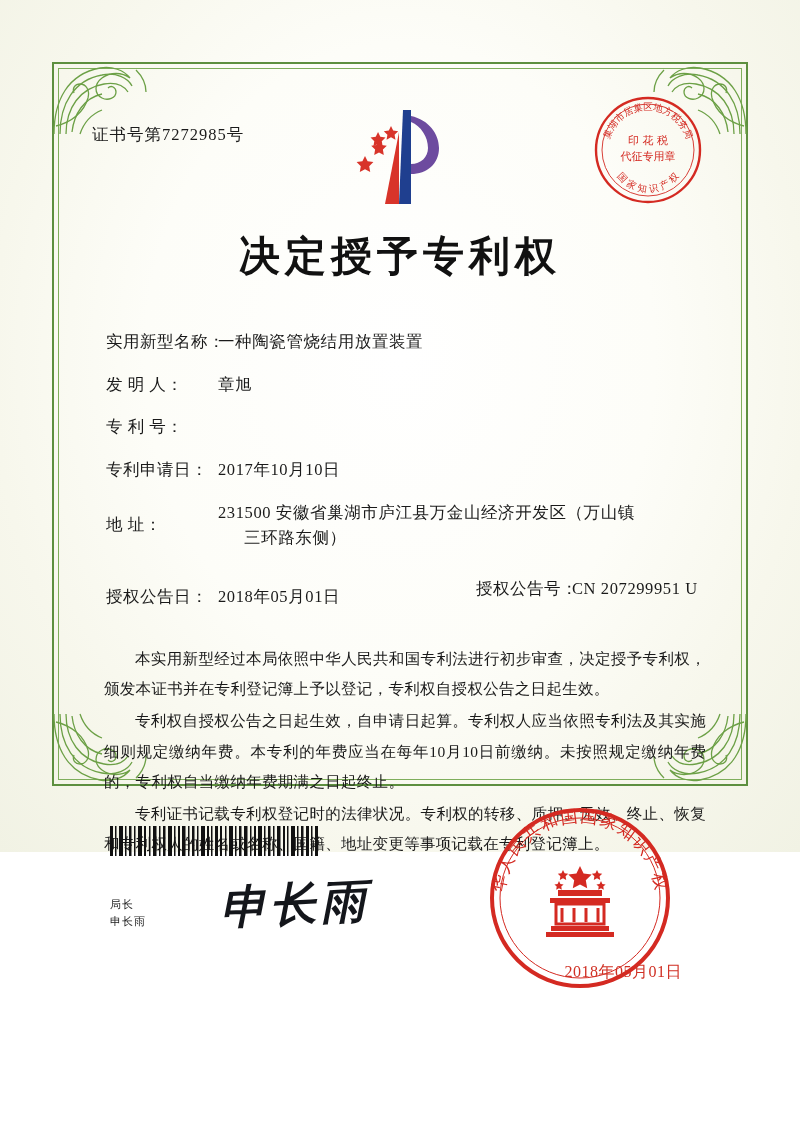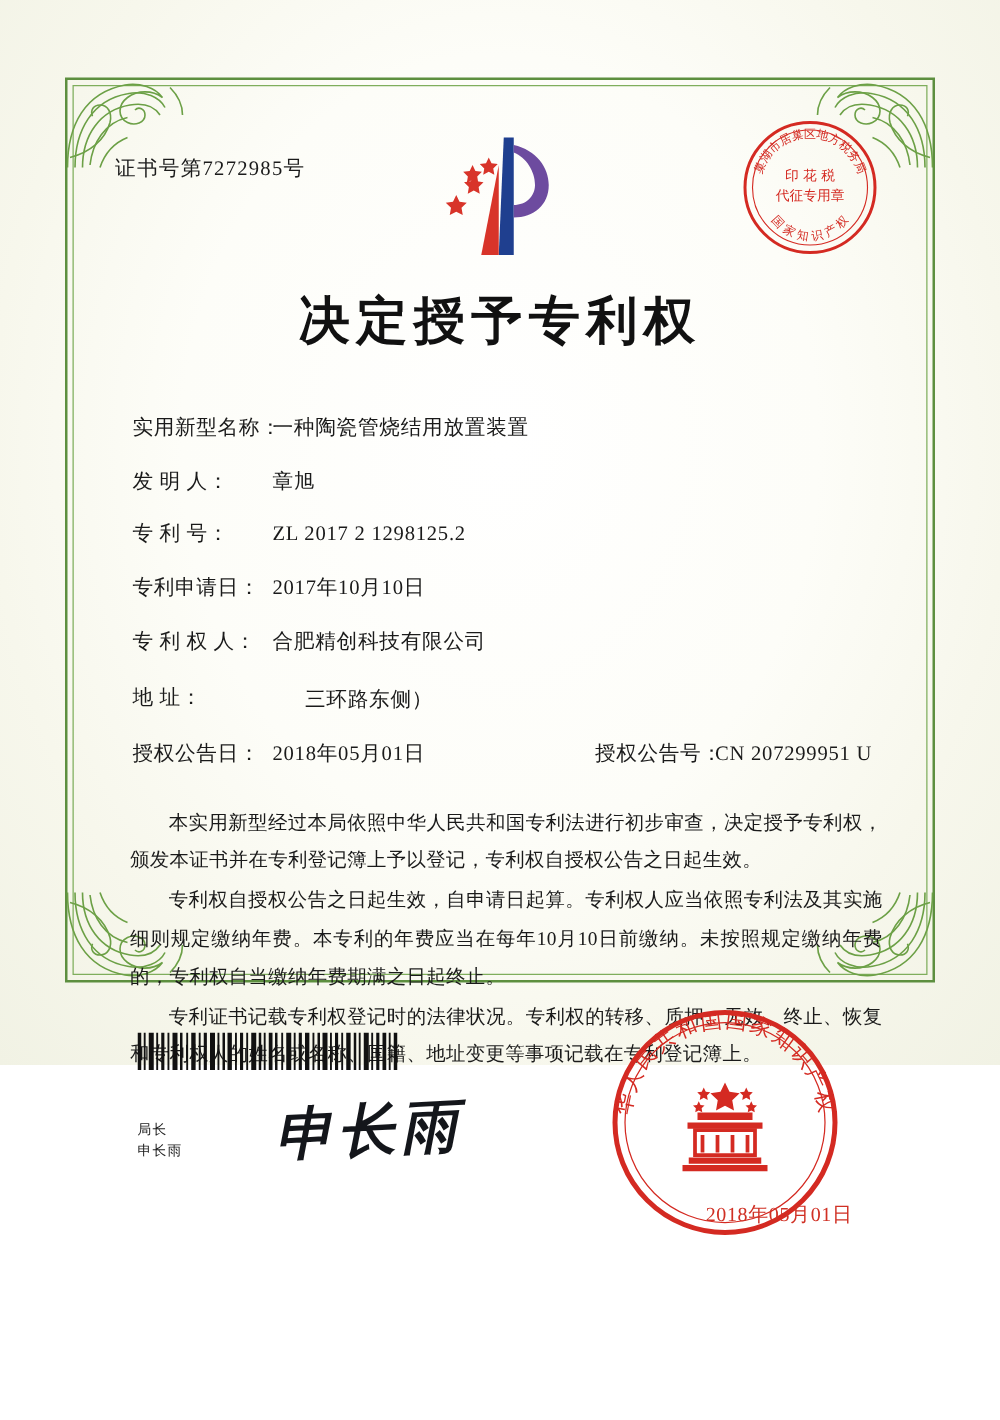--- a/index.html
+++ b/index.html
@@ -132,21 +132,21 @@
     letter-spacing: 0.6px;
   }
   .field-value .line2 {
     display: block;
     margin-top: 5px;
     margin-left: 26px;
   }
   .field-row.pair {
     margin-bottom: 20px;
   }
-  .pair-left { display: flex; flex: 0 0 370px; }
+  .pair-left { display: flex; flex: 0 0 370px; margin-top: 16px; }
   .pair-right { display: flex; flex: 1; }
   .pair-right .field-label { width: 96px; flex: 0 0 96px; }
 
   
   .paragraphs {
     position: absolute;
     left: 24px;
     right: 14px;
     top: 560px;
     font-size: 15.5px;
@@ -317,36 +317,32 @@
         <div class="field-value">一种陶瓷管烧结用放置装置</div>
       </div>
 
       <div class="field-row">
         <div class="field-label">发 明 人：</div>
         <div class="field-value">章旭</div>
       </div>
 
       <div class="field-row">
         <div class="field-label">专 利 号：</div>
-        <div class="field-value">ZL 2017 2 1298125.2</div>
       </div>
 
       <div class="field-row">
         <div class="field-label">专利申请日：</div>
         <div class="field-value">2017年10月10日</div>
       </div>
 
-      <div class="field-row">
-        <div class="field-label">专 利 权 人：</div>
-        <div class="field-value">合肥精创科技有限公司</div>
-      </div>
 
       <div class="field-row">
         <div class="field-label">地 址：</div>
         <div class="field-value">
+          <span>231500 安徽省巢湖市庐江县万金山经济开发区（万山镇</span>
           <span class="line2">三环路东侧）</span>
         </div>
       </div>
 
       <div class="field-row pair">
         <div class="pair-left">
           <div class="field-label">授权公告日：</div>
           <div class="field-value">2018年05月01日</div>
         </div>
         <div class="pair-right">

